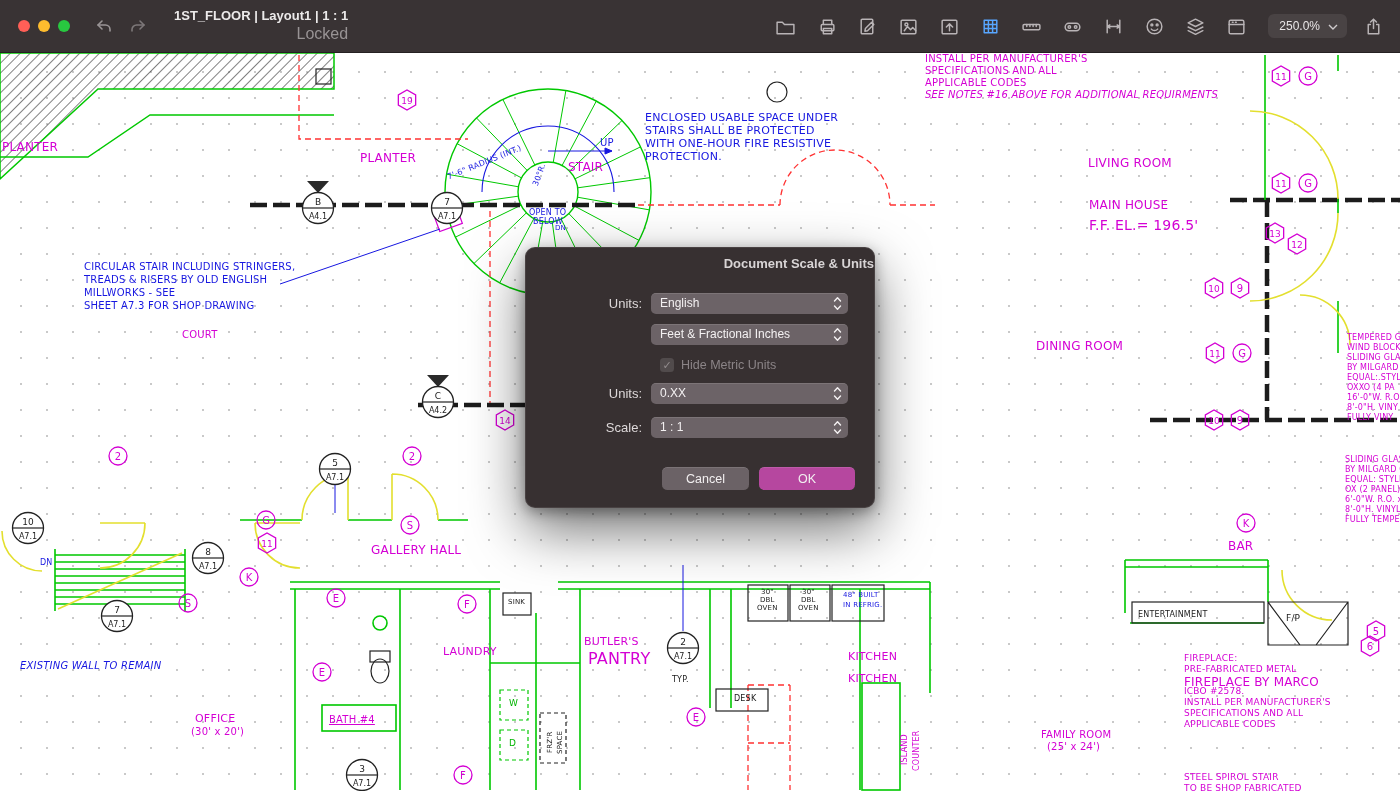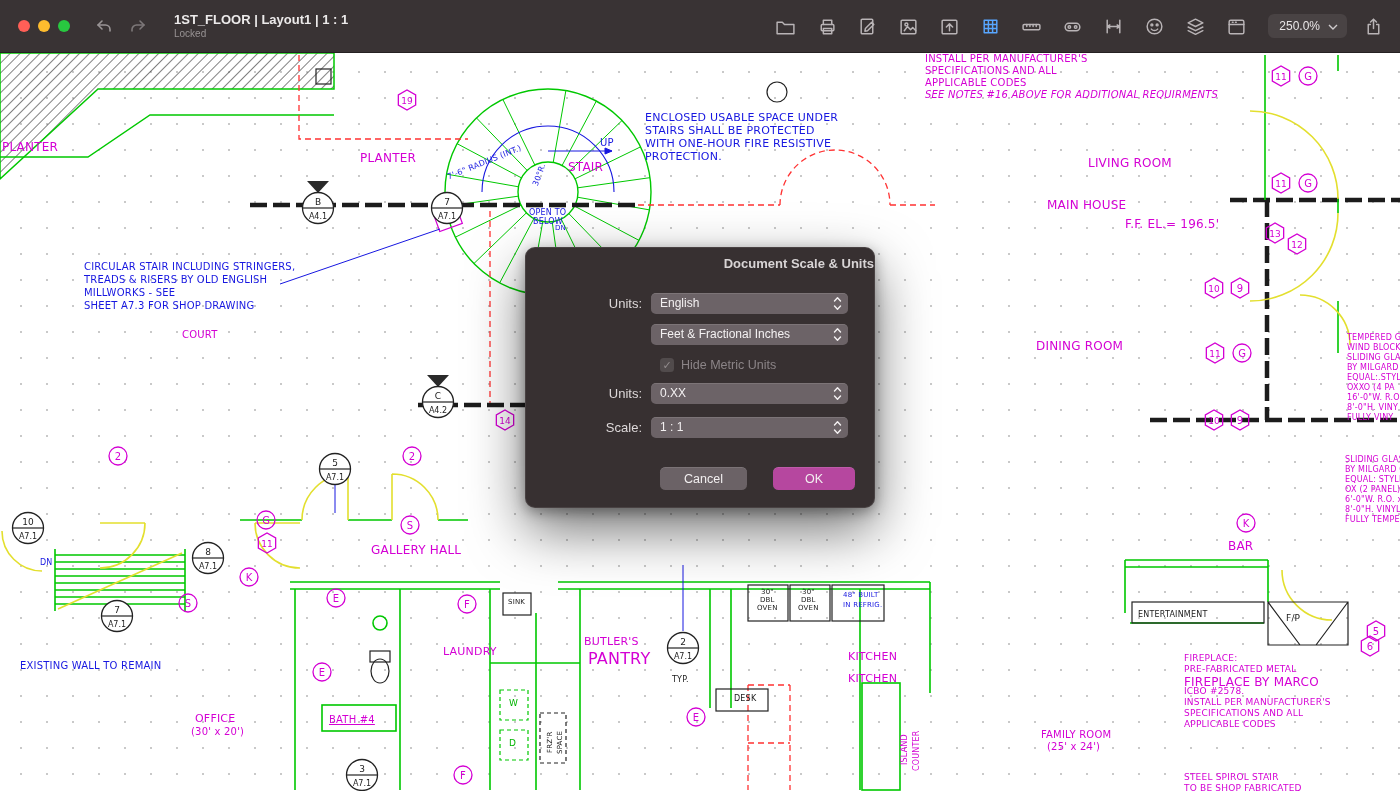--- a/index.html
+++ b/index.html
@@ -11,21 +11,21 @@
               background:#393334; border-bottom:1px solid #252122;
               display:flex; align-items:center; z-index:10; }
   .lights { display:flex; gap:8px; padding-left:18px; }
   .light { width:12px; height:12px; border-radius:50%; }
   .light.red{ background:#ff5f57; } .light.yellow{ background:#febc2e; } .light.green{ background:#28c840; }
   .navarrows { display:flex; gap:14px; margin-left:24px; color:#9a9596; }
   .navarrows .fwd { color:#7d7879; }
   .navarrow { cursor:default; display:flex; align-items:center; }
   .titleblock { margin-left:26px; line-height:1.25; }
   .wtitle { color:#eceaea; font-size:13px; font-weight:bold; }
-  .wsub { color:#989394; font-size:10px; }
+  .wsub { color:#989394; font-size:16px;text-align:right; }
   .tb-icons { margin-left:auto; display:flex; align-items:center; gap:17px; color:#b9b4b6; }
   .tb-icon { display:flex; align-items:center; justify-content:center; width:24px; height:24px; }
   .tb-icon.active { color:#58a6ff; }
   .zoom-ctl { margin-left:20px; background:#494344; border-radius:6px; height:24px;
               display:flex; align-items:center; gap:8px; padding:0 9px 0 11px;
               color:#e9e6e7; font-size:12px; }
   .share-btn { margin:0 16px 0 16px; color:#b9b4b6; display:flex; }
 
   
   .canvas { position:absolute; left:0; top:53px; width:1400px; height:738px; background:#ffffff;
@@ -46,26 +46,26 @@
   .dlabel { width:125px; text-align:right; padding-right:9px; color:#ded9da; font-size:13px; }
   .dselect { flex:1; height:21px; background:#6c6367; border-radius:5px;
              display:flex; align-items:center; justify-content:space-between;
              padding:0 6px 0 9px; color:#f4f1f2; font-size:12px;
              box-shadow:inset 0 0.5px 0 rgba(255,255,255,0.22); cursor:default; }
   .chkrow { padding-left:134px; }
   .chk { width:14px; height:14px; border-radius:3.5px; background:#514b4c;
          display:flex; align-items:center; justify-content:center;
          color:#938d8e; font-size:11px; line-height:1; }
   .chklabel { margin-left:7px; color:#8b8487; font-size:12.5px; }
-  .dbuttons { position:absolute; right:19px; top:219px; display:flex; gap:26px; }
+  .dbuttons { position:absolute; right:19px; top:219px; display:flex; gap:10px; }
   .dbtn { height:23px; border:none; border-radius:5.5px; font-size:12.5px; color:#f2eff0;
           font-family:"Liberation Sans", sans-serif; cursor:default;
           box-shadow:inset 0 0.5px 0 rgba(255,255,255,0.22); }
   .dbtn.cancel { width:87px; background:#6b6266; }
-  .dbtn.ok { width:82px; background:#b6479f; }
+  .dbtn.ok { width:96px; background:#b6479f; }
 </style>
 </head>
 <body>
 
 <div class="titlebar">
   <div class="lights">
     <div class="light red"></div>
     <div class="light yellow"></div>
     <div class="light green"></div>
   </div>
@@ -399,22 +399,22 @@
       <div class="lab" style="left: 555px; top: 171px; color: rgb(23, 23, 224); font-size: 7px;">DN</div>
       <div class="lab" style="left: 645px; top: 58px; color: rgb(23, 23, 224); font-size: 11px;">ENCLOSED USABLE SPACE UNDER</div>
       <div class="lab" style="left: 645px; top: 71px; color: rgb(23, 23, 224); font-size: 11px;">STAIRS SHALL BE PROTECTED</div>
       <div class="lab" style="left: 645px; top: 84px; color: rgb(23, 23, 224); font-size: 11px;">WITH ONE-HOUR FIRE RESISTIVE</div>
       <div class="lab" style="left: 645px; top: 97px; color: rgb(23, 23, 224); font-size: 11px;">PROTECTION.</div>
       <div class="lab" style="left: 925px; top: 0px; color: rgb(212, 0, 212); font-size: 10px;">INSTALL PER MANUFACTURER'S</div>
       <div class="lab" style="left: 925px; top: 12px; color: rgb(212, 0, 212); font-size: 10px;">SPECIFICATIONS AND ALL</div>
       <div class="lab" style="left: 925px; top: 24px; color: rgb(212, 0, 212); font-size: 10px;">APPLICABLE CODES</div>
       <div class="lab" style="left: 925px; top: 36px; color: rgb(212, 0, 212); font-size: 10px; font-style: italic;">SEE NOTES #16 ABOVE FOR ADDITIONAL REQUIRMENTS</div>
       <div class="lab" style="left: 1088px; top: 103px; color: rgb(212, 0, 212); font-size: 12px;">LIVING ROOM</div>
-      <div class="lab" style="left: 1047px; top: 145px; color: rgb(212, 0, 212); font-size: 12px;">MAIN HOUSE</div>
-      <div class="lab" style="left: 1089px; top: 164px; color: rgb(212, 0, 212); font-size: 12px; margin-left: 36px;">F.F. EL.= 196.5'</div>
+      <div class="lab" style="left: 1089px; top: 145px; color: rgb(212, 0, 212); font-size: 12px;">MAIN HOUSE</div>
+      <div class="lab" style="left: 1089px; top: 164px; color: rgb(212, 0, 212); font-size: 14px;">F.F. EL.= 196.5'</div>
       <div class="lab" style="left: 1036px; top: 286px; color: rgb(212, 0, 212); font-size: 12px;">DINING ROOM</div>
       <div class="lab" style="left: 1347px; top: 280px; color: rgb(212, 0, 212); font-size: 8px;">TEMPERED G</div>
       <div class="lab" style="left: 1347px; top: 290px; color: rgb(212, 0, 212); font-size: 8px;">WIND BLOCK</div>
       <div class="lab" style="left: 1347px; top: 300px; color: rgb(212, 0, 212); font-size: 8px;">SLIDING GLA</div>
       <div class="lab" style="left: 1347px; top: 310px; color: rgb(212, 0, 212); font-size: 8px;">BY MILGARD</div>
       <div class="lab" style="left: 1347px; top: 320px; color: rgb(212, 0, 212); font-size: 8px;">EQUAL:.STYL</div>
       <div class="lab" style="left: 1347px; top: 330px; color: rgb(212, 0, 212); font-size: 8px;">OXXO (4 PA</div>
       <div class="lab" style="left: 1347px; top: 340px; color: rgb(212, 0, 212); font-size: 8px;">16'-0"W. R.O</div>
       <div class="lab" style="left: 1347px; top: 350px; color: rgb(212, 0, 212); font-size: 8px;">8'-0"H. VINY</div>
       <div class="lab" style="left: 1347px; top: 360px; color: rgb(212, 0, 212); font-size: 8px;">FULLY VINY</div>
@@ -446,21 +446,21 @@
       <div class="lab" style="left: 182px; top: 276px; color: rgb(212, 0, 212); font-size: 10px;">COURT</div>
       <div class="lab" style="left: 371px; top: 490px; color: rgb(212, 0, 212); font-size: 12px;">GALLERY HALL</div>
       <div class="lab" style="left: 443px; top: 592px; color: rgb(212, 0, 212); font-size: 11px;">LAUNDRY</div>
       <div class="lab" style="left: 584px; top: 582px; color: rgb(212, 0, 212); font-size: 11px;">BUTLER'S</div>
       <div class="lab" style="left: 588px; top: 596px; color: rgb(212, 0, 212); font-size: 16px;">PANTRY</div>
       <div class="lab" style="left: 848px; top: 597px; color: rgb(212, 0, 212); font-size: 11px;">KITCHEN</div>
       <div class="lab" style="left: 848px; top: 619px; color: rgb(212, 0, 212); font-size: 11px;">KITCHEN</div>
       <div class="lab" style="left: 195px; top: 659px; color: rgb(212, 0, 212); font-size: 11px;">OFFICE</div>
       <div class="lab" style="left: 191px; top: 673px; color: rgb(212, 0, 212); font-size: 10px;">(30' x 20')</div>
       <div class="lab" style="left: 329px; top: 661px; color: rgb(212, 0, 212); font-size: 10px; text-decoration: underline;">BATH #4</div>
-      <div class="lab" style="left: 20px; top: 607px; color: rgb(23, 23, 224); font-size: 10px;">EXISTING WALL TO REMAIN</div>
+      <div class="lab" style="left: 20px; top: 607px; color: rgb(23, 23, 224); font-size: 10px; font-style: italic;">EXISTING WALL TO REMAIN</div>
       <div class="lab" style="left: 508px; top: 545px; color: rgb(26, 26, 26); font-size: 7px;">SINK</div>
       <div class="lab" style="left: 734px; top: 641px; color: rgb(26, 26, 26); font-size: 8px;">DESK</div>
       <div class="lab" style="left: 672px; top: 622px; color: rgb(26, 26, 26); font-size: 8px;">TYP.</div>
       <div class="lab" style="left: 761px; top: 535px; color: rgb(26, 26, 26); font-size: 7px;">30"</div>
       <div class="lab" style="left: 760px; top: 543px; color: rgb(26, 26, 26); font-size: 7px;">DBL</div>
       <div class="lab" style="left: 757px; top: 551px; color: rgb(26, 26, 26); font-size: 7px;">OVEN</div>
       <div class="lab" style="left: 802px; top: 535px; color: rgb(26, 26, 26); font-size: 7px;">30"</div>
       <div class="lab" style="left: 801px; top: 543px; color: rgb(26, 26, 26); font-size: 7px;">DBL</div>
       <div class="lab" style="left: 798px; top: 551px; color: rgb(26, 26, 26); font-size: 7px;">OVEN</div>
       <div class="lab" style="left: 843px; top: 538px; color: rgb(23, 23, 224); font-size: 7px;">48" BUILT</div>

